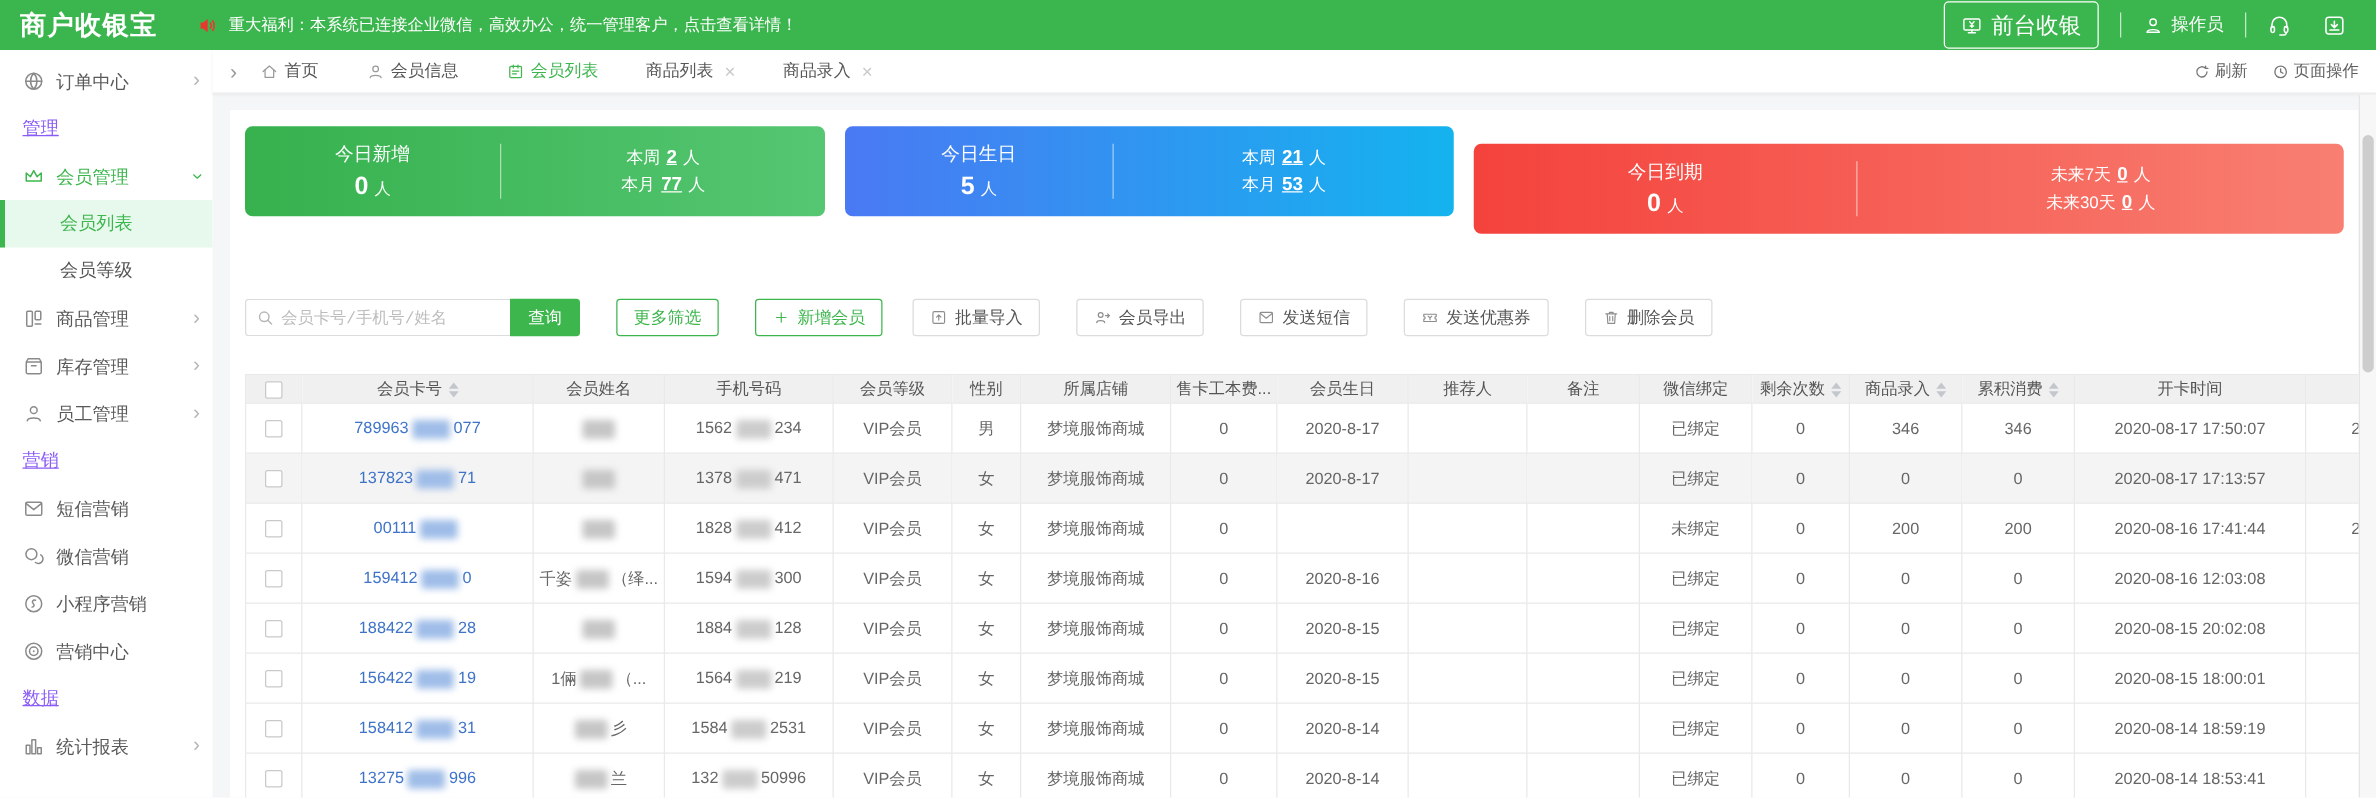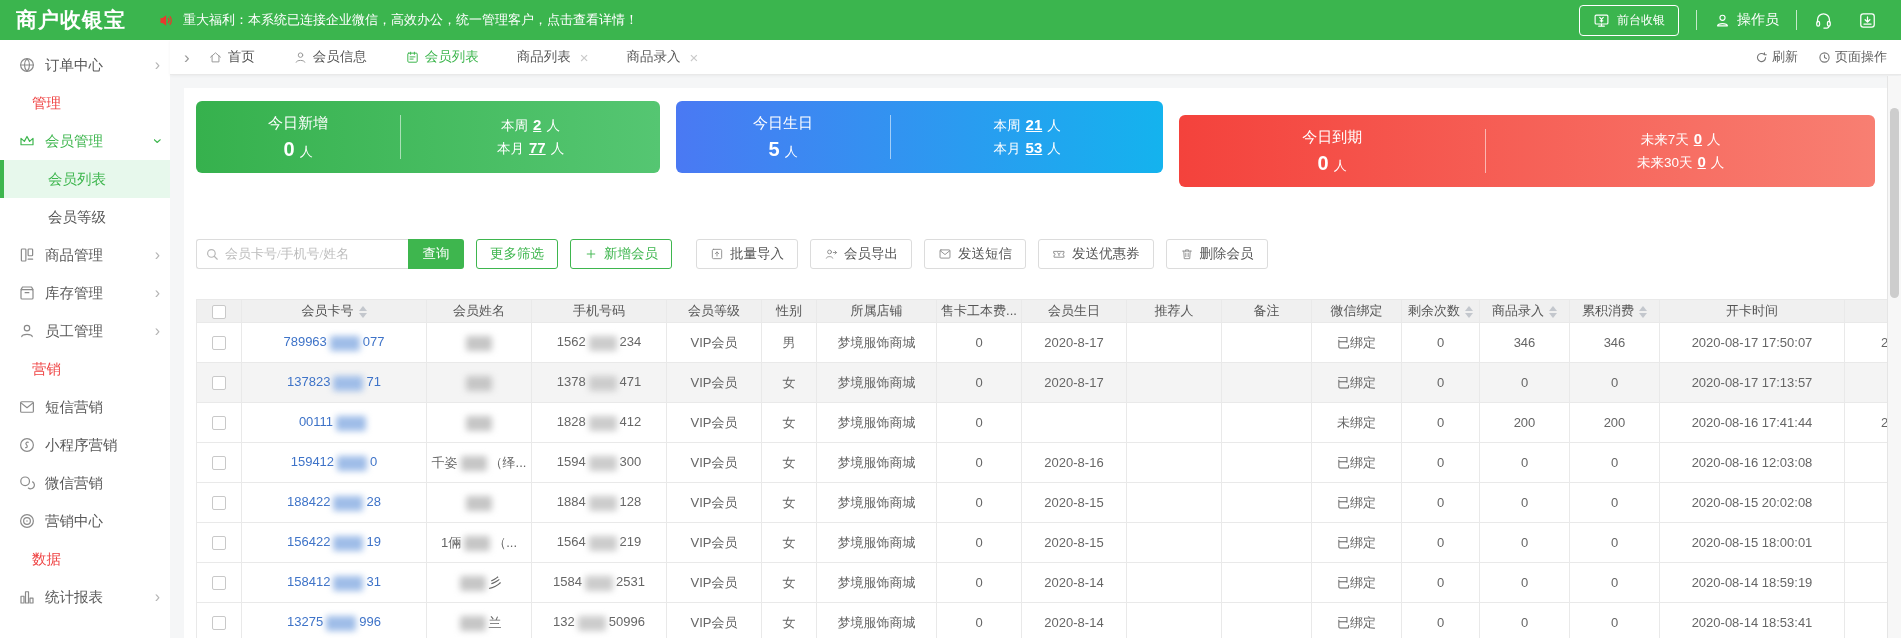--- a/index.html
+++ b/index.html
@@ -7,36 +7,36 @@
   body { font-family:"Liberation Sans","DejaVu Sans",sans-serif; background:#f5f6f7; position:relative; font-size:14px; }
   .ic { display:inline-flex; }
   .ic svg { width:100%; height:100%; display:block; }
 
   
   .topbar { position:absolute; top:0; left:0; right:0; height:40px; background:#3bb54e; display:flex; align-items:center; color:#fff; z-index:9; }
   .logo { width:158px; padding-left:16px; font-size:21px; font-weight:bold; letter-spacing:1px; white-space:nowrap; }
   .announce { display:flex; align-items:center; gap:8px; font-size:13px; }
   .announce .ic { width:17px; height:17px; }
   .top-actions { margin-left:auto; display:flex; align-items:center; gap:17px; padding-right:18px; }
-  .btn-cashier { display:inline-flex; align-items:center; gap:7px; background:transparent; border:1px solid #fff; color:#fff; border-radius:4px; padding:6px 13px; font-size:12px; cursor:pointer; font-family:inherit; }
+  .btn-cashier { display:inline-flex; align-items:center; gap:7px; background:transparent; border:1px solid #fff; color:#fff; border-radius:4px; padding:6px 13px; font-size:18px; cursor:pointer; font-family:inherit; }
   .btn-cashier .ic, .operator .ic { width:17px; height:17px; }
   .vdiv { width:1px; height:20px; background:rgba(255,255,255,.7); }
   .operator { display:flex; align-items:center; gap:6px; cursor:pointer; }
   .topicon { width:19px; height:19px; color:#fff; cursor:pointer; }
   .topicon.last { margin-left:8px; margin-right:6px; }
 
   
   .sidebar { position:absolute; top:40px; left:0; bottom:0; width:170px; background:#fff; overflow:hidden; padding-top:6px; }
   .side-item { height:38px; display:flex; align-items:center; padding:0 10px 0 18px; color:#595959; font-size:14.5px; cursor:pointer; }
   .side-item .ic { width:18px; height:18px; margin-right:9px; color:#8a8a8a; flex:none; }
   .side-item.green { color:#3eb64e; }
   .side-item.green .ic { color:#3eb64e; }
   .side-item .arrow { margin-left:auto; color:#b5b5b5; font-size:16px; line-height:1; }
   .side-item .arrow.down { transform:rotate(90deg); color:#3eb64e; }
-  .side-section { height:38px; line-height:38px; padding-left:32px; color:#ef4444; font-size:14.5px; }
+  .side-section { height:38px; line-height:38px; padding-left:18px; color:#8b5cf6; font-size:14.5px;text-decoration:underline; }
   .side-subitem { height:38px; line-height:38px; padding-left:44px; color:#555; font-size:14.5px; border-left:4px solid transparent; cursor:pointer; }
   .side-subitem.active { background:#e7f8ec; color:#3eb64e; border-left-color:#3eb64e; }
 
   
   .tabbar { position:absolute; top:40px; left:170px; right:0; height:35px; background:#fff; border-bottom:1px solid #e9e9e9; display:flex; align-items:center; padding:0 14px; box-shadow:0 1px 3px rgba(0,0,0,.05); }
   .collapse { color:#999; font-size:17px; margin-right:18px; cursor:pointer; line-height:1; }
   .tab { display:flex; align-items:center; gap:5px; margin-right:38px; font-size:13.5px; color:#565656; cursor:pointer; white-space:nowrap;justify-content:center; }
   .tab .ic { width:15px; height:15px; color:#9a9a9a; }
   .tab.active { color:#3eb64e; }
   .tab.active .ic { color:#3eb64e; }
@@ -65,24 +65,24 @@
   .sc-value { font-size:20px; font-weight:bold; }
   .sc-unit { font-size:13px; font-weight:normal; margin-left:5px; }
   .sc-div { width:1px; height:44px; background:rgba(255,255,255,.55); flex:none; }
   .sc-right { flex:1; display:flex; flex-direction:column; align-items:center; gap:4px; font-size:13.5px; }
   .sc-row strong { font-size:15px; text-decoration:underline; margin:0 5px; cursor:pointer; }
 
   
   .toolbar { margin-top:52px; display:flex; align-items:center; }
   .search-box { display:flex; align-items:center; width:212px; height:30px; border:1px solid #dcdcdc; border-right:none; border-radius:3px 0 0 3px; padding:0 8px; background:#fff; }
   .search-box .ic { width:14px; height:14px; color:#b7b7b7; margin-right:6px; flex:none; }
-  .search-box input { border:none; outline:none; flex:1; min-width:0; font-size:13px; color:#404040; font-family:Liberation Serif, serif; }
+  .search-box input { border:none; outline:none; flex:1; min-width:0; font-size:13px; color:#404040; font-family:Liberation Mono, monospace; }
   .search-box input::placeholder { color:#bdbdbd; }
   .btn-query { height:30px; width:56px; background:#3eb64e; color:#fff; border:none; border-radius:0 3px 3px 0; font-size:13.5px; cursor:pointer; font-family:inherit; }
-  .tbtn { height:30px; display:inline-flex; align-items:center; gap:6px; padding:0 13px; border-radius:3px; background:#fff; font-size:13.5px; margin-left:12px; border:1px solid #dcdcdc; color:#555; cursor:pointer; font-family:inherit; white-space:nowrap; }
+  .tbtn { height:30px; display:inline-flex; align-items:center; gap:6px; padding:0 13px; border-radius:3px; background:#fff; font-size:13.5px; margin-left:29px; border:1px solid #dcdcdc; color:#555; cursor:pointer; font-family:inherit; white-space:nowrap; }
   .tbtn .ic { width:14px; height:14px; color:#8d8d8d; }
   .tbtn.green-outline { border-color:#3eb64e; color:#3eb64e; }
   .tbtn.green-outline .ic { color:#3eb64e; }
   .tbtn.gap { margin-left:24px; }
 
   
   .table-wrap { margin-top:30px; margin-right:-12px; overflow:hidden; }
   table { border-collapse:collapse; table-layout:fixed; width:1768px; }
   th,td { border:1px solid #e9e9e9; text-align:center; overflow:hidden; white-space:nowrap; }
   th { background:#f0f0f0; height:23px; font-weight:normal; font-size:13px; color:#555; }
@@ -217,34 +217,34 @@
           <svg viewBox="0 0 24 24" fill="none" stroke="currentColor" stroke-width="1.6" stroke-linecap="round" stroke-linejoin="round">
             <rect x="3.5" y="5" width="17" height="14" rx="1.5"></rect>
             <path d="M4 6.5l8 6.5 8-6.5"></path>
           </svg>
         </span>
         <span>短信营销</span>
       </div>
       <div class="side-item">
         <span class="ic ">
           <svg viewBox="0 0 24 24" fill="none" stroke="currentColor" stroke-width="1.6" stroke-linecap="round" stroke-linejoin="round">
+            <circle cx="9.5" cy="9.8" r="5.8"></circle>
+            <path d="M13.8 18.7a5 5 0 1 0 5.7-8.2"></path>
+          </svg>
+        </span>
+        <span>微信营销</span>
+      </div>
+      <div class="side-item">
+        <span class="ic ">
+          <svg viewBox="0 0 24 24" fill="none" stroke="currentColor" stroke-width="1.6" stroke-linecap="round" stroke-linejoin="round">
             <circle cx="12" cy="12" r="8.5"></circle>
             <path d="M13.8 8.3c-2.6-.8-4.2 1.6-2.6 3.2s1.6 4-1 4.1"></path>
           </svg>
         </span>
         <span>小程序营销</span>
-      </div>
-      <div class="side-item">
-        <span class="ic ">
-          <svg viewBox="0 0 24 24" fill="none" stroke="currentColor" stroke-width="1.6" stroke-linecap="round" stroke-linejoin="round">
-            <circle cx="9.5" cy="9.8" r="5.8"></circle>
-            <path d="M13.8 18.7a5 5 0 1 0 5.7-8.2"></path>
-          </svg>
-        </span>
-        <span>微信营销</span>
       </div>
       <div class="side-item">
         <span class="ic ">
           <svg viewBox="0 0 24 24" fill="none" stroke="currentColor" stroke-width="1.6" stroke-linecap="round" stroke-linejoin="round">
             <circle cx="12" cy="12" r="8.5"></circle>
             <circle cx="12" cy="12" r="4.5"></circle>
             <circle cx="12" cy="12" r="1" fill="currentColor" stroke="none"></circle>
           </svg>
         </span>
         <span>营销中心</span>

